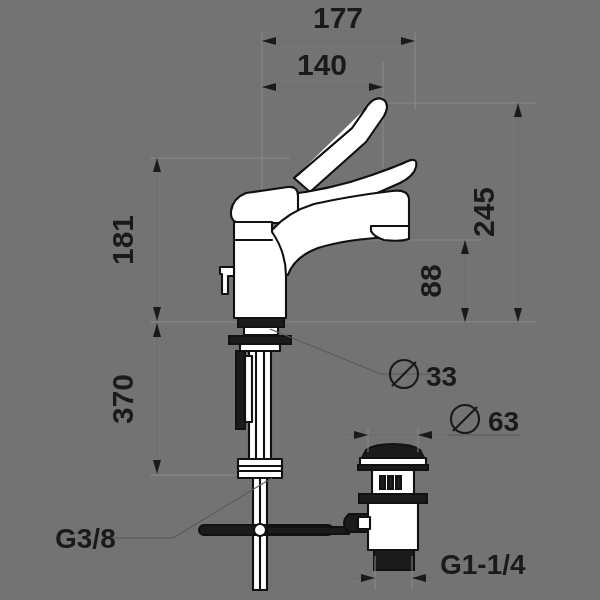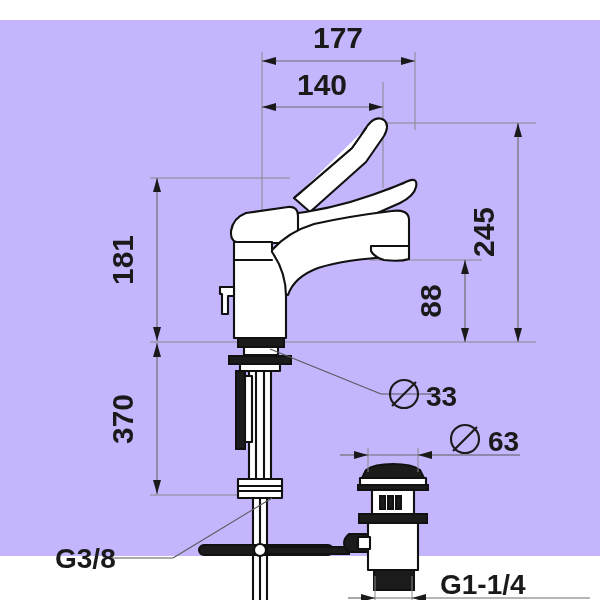--- a/index.html
+++ b/index.html
@@ -10,23 +10,22 @@
   }
   body {
     width: 600px;
     height: 600px;
     font-family: "Liberation Sans", sans-serif;
     overflow: hidden;
   }
   #drawing-root {
     position: relative;
     width: 600px;
-    height: 536px;
-    background: #c4b5fd;
-    margin-top: 20px;
+    height: 600px;
+    background: #737373;
   }
   svg#technical-drawing {
     display: block;
     width: 600px;
     height: 600px;
   }
   .dim-text {
     font-family: "Liberation Sans", sans-serif;
     font-weight: bold;
     font-size: 30px;

